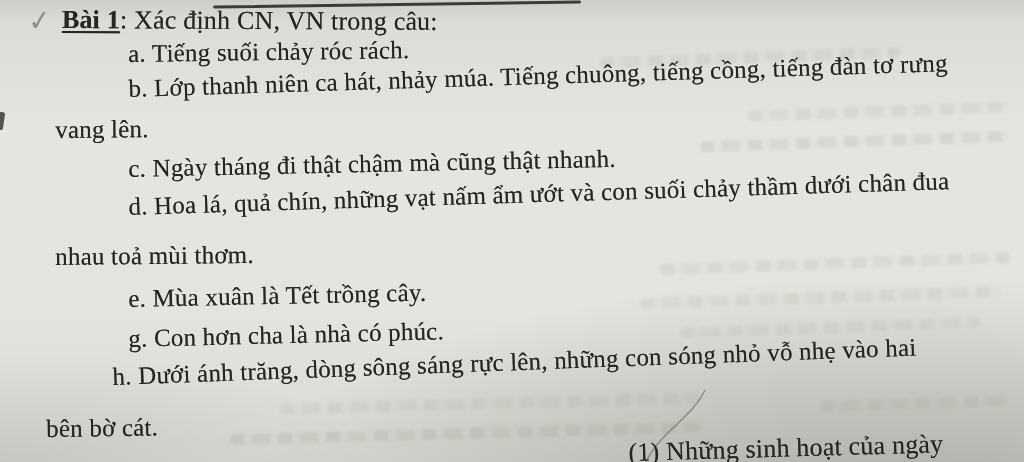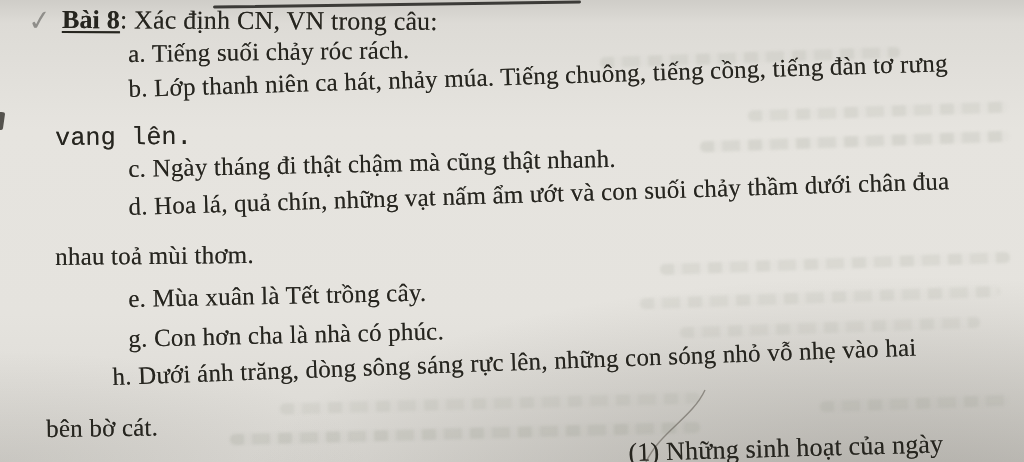--- a/index.html
+++ b/index.html
@@ -70,27 +70,27 @@
   <div class="bleed" style="left:280px;top:398px;width:420px;transform:rotate(-1.5deg);opacity:.5;"></div>
   <div class="bleed" style="left:230px;top:428px;width:470px;transform:rotate(-1.5deg);opacity:.75;"></div>
   <div class="bleed" style="left:820px;top:398px;width:190px;transform:rotate(-2deg);opacity:.6;"></div>
 
   <svg class="hair" width="1024" height="462">
     <path d="M705,390 C692,418 660,432 646,462" fill="none" stroke="#6b675f" stroke-width="1.4" opacity="0.65"></path>
   </svg>
 
   <div class="checkmark">✓</div>
 
-  <div class="line heading" style="left:62px;top:5px;transform:rotate(0.3deg);"><span class="bold">Bài 8</span><span>: Xác định CN, VN trong câu:</span></div>
+  <div class="line heading" style="left:62px;top:5px;transform:rotate(0.3deg);"><span class="bold">Bài 1</span><span>: Xác định CN, VN trong câu:</span></div>
 
   <div class="line" style="left:128px;top:40px;transform:rotate(-0.8deg);">a. Tiếng suối chảy róc rách.</div>
 
   <div class="line" style="left:128px;top:75px;transform:rotate(-1.8deg);">b. Lớp thanh niên ca hát, nhảy múa. Tiếng chuông, tiếng cồng, tiếng đàn tơ rưng</div>
 
-  <div class="line" style="left:55px;top:124px;transform:rotate(-0.5deg);font-family:Liberation Mono, monospace;">vang lên.</div>
+  <div class="line" style="left:55px;top:116px;transform:rotate(-0.5deg);">vang lên.</div>
 
   <div class="line" style="left:128px;top:155px;transform:rotate(-1.2deg);">c. Ngày tháng đi thật chậm mà cũng thật nhanh.</div>
 
   <div class="line" style="left:128px;top:193px;transform:rotate(-1.8deg);">d. Hoa lá, quả chín, những vạt nấm ẩm ướt và con suối chảy thầm dưới chân đua</div>
 
   <div class="line" style="left:55px;top:243px;transform:rotate(-0.6deg);">nhau toả mùi thơm.</div>
 
   <div class="line" style="left:128px;top:285px;transform:rotate(-1.2deg);">e. Mùa xuân là Tết trồng cây.</div>
 
   <div class="line" style="left:128px;top:325px;transform:rotate(-1.4deg);">g. Con hơn cha là nhà có phúc.</div>

